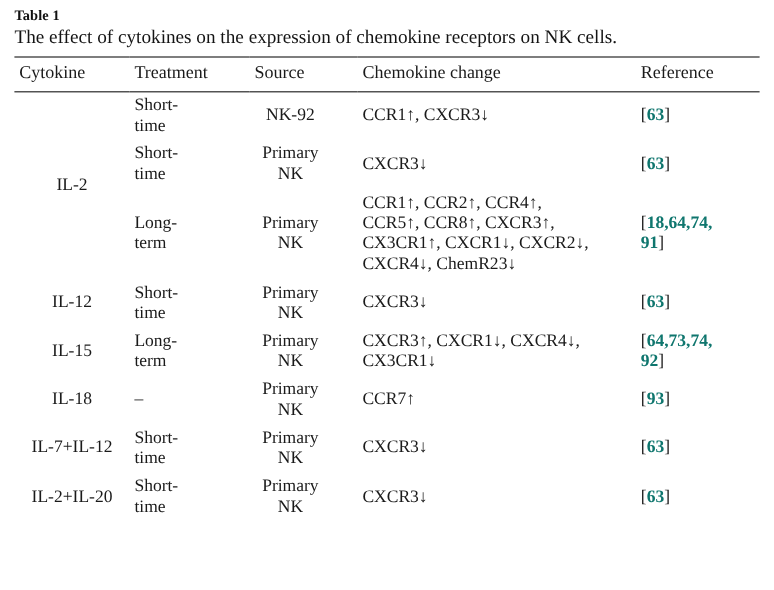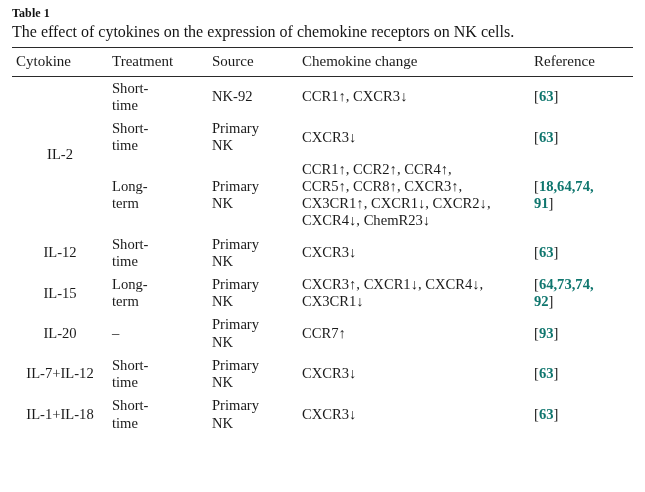--- a/index.html
+++ b/index.html
@@ -84,21 +84,21 @@
     text-align: left;
     padding-left: 2px;
     width: 100px;
   }
   td.treatment-cell .wrapword {
     display: block;
     max-width: 52px;
     word-break: break-word;
   }
   td.source-cell {
-    text-align: left;
+    text-align: center;
     padding-left: 2px;
   }
   td.source-cell .wrapword {
     display: block;
     max-width: 60px;
   }
   td.change-cell {
     text-align: left;
     padding-left: 10px;
     white-space: pre-line;
@@ -191,21 +191,21 @@
           </td>
           <td class="source-cell">
             <span class="wrapword">Primary NK</span>
           </td>
           <td class="change-cell">CXCR3↑, CXCR1↓, CXCR4↓,
 CX3CR1↓</td>
           <td class="reference-cell"><span class="brk">[</span><span class="refnum">64,73,74,
 92</span><span class="brk">]</span></td>
         </tr>
         <tr>
-          <td class="cytokine-cell" rowspan="1">IL-20</td>
+          <td class="cytokine-cell" rowspan="1">IL-18</td>
           <td class="treatment-cell">
             <span class="wrapword">–</span>
           </td>
           <td class="source-cell">
             <span class="wrapword">Primary NK</span>
           </td>
           <td class="change-cell">CCR7↑</td>
           <td class="reference-cell"><span class="brk">[</span><span class="refnum">93</span><span class="brk">]</span></td>
         </tr>
         <tr>
@@ -213,21 +213,21 @@
           <td class="treatment-cell">
             <span class="wrapword">Short-time</span>
           </td>
           <td class="source-cell">
             <span class="wrapword">Primary NK</span>
           </td>
           <td class="change-cell">CXCR3↓</td>
           <td class="reference-cell"><span class="brk">[</span><span class="refnum">63</span><span class="brk">]</span></td>
         </tr>
         <tr class="last-row">
-          <td class="cytokine-cell" rowspan="1">IL-1+IL-18</td>
+          <td class="cytokine-cell" rowspan="1">IL-2+IL-20</td>
           <td class="treatment-cell">
             <span class="wrapword">Short-time</span>
           </td>
           <td class="source-cell">
             <span class="wrapword">Primary NK</span>
           </td>
           <td class="change-cell">CXCR3↓</td>
           <td class="reference-cell"><span class="brk">[</span><span class="refnum">63</span><span class="brk">]</span></td>
         </tr>
       </tbody>

